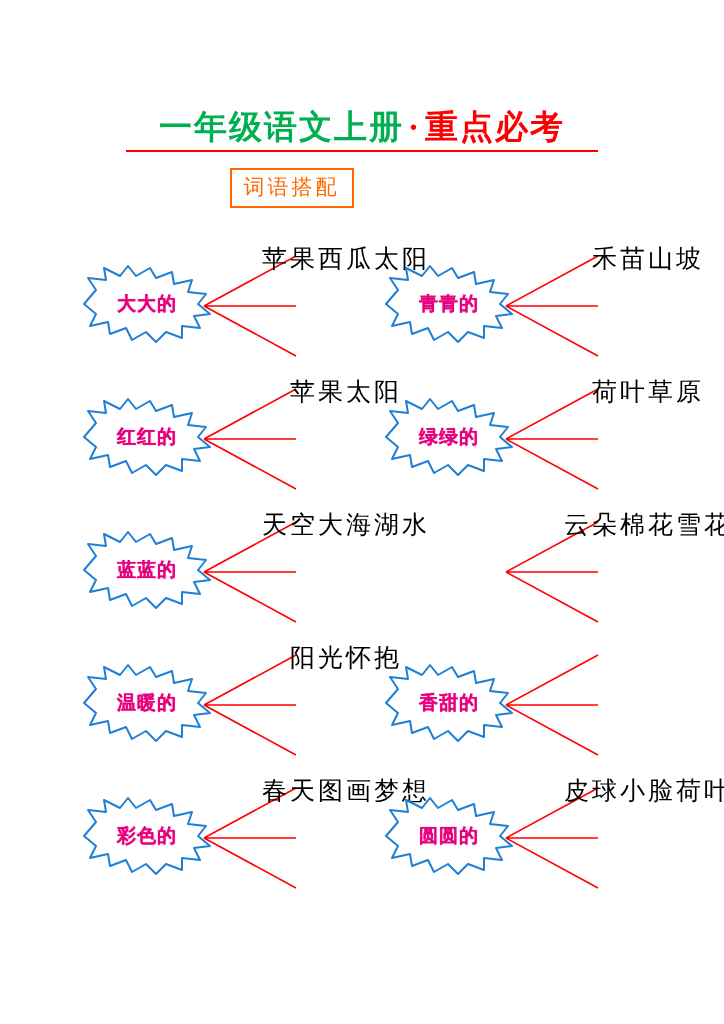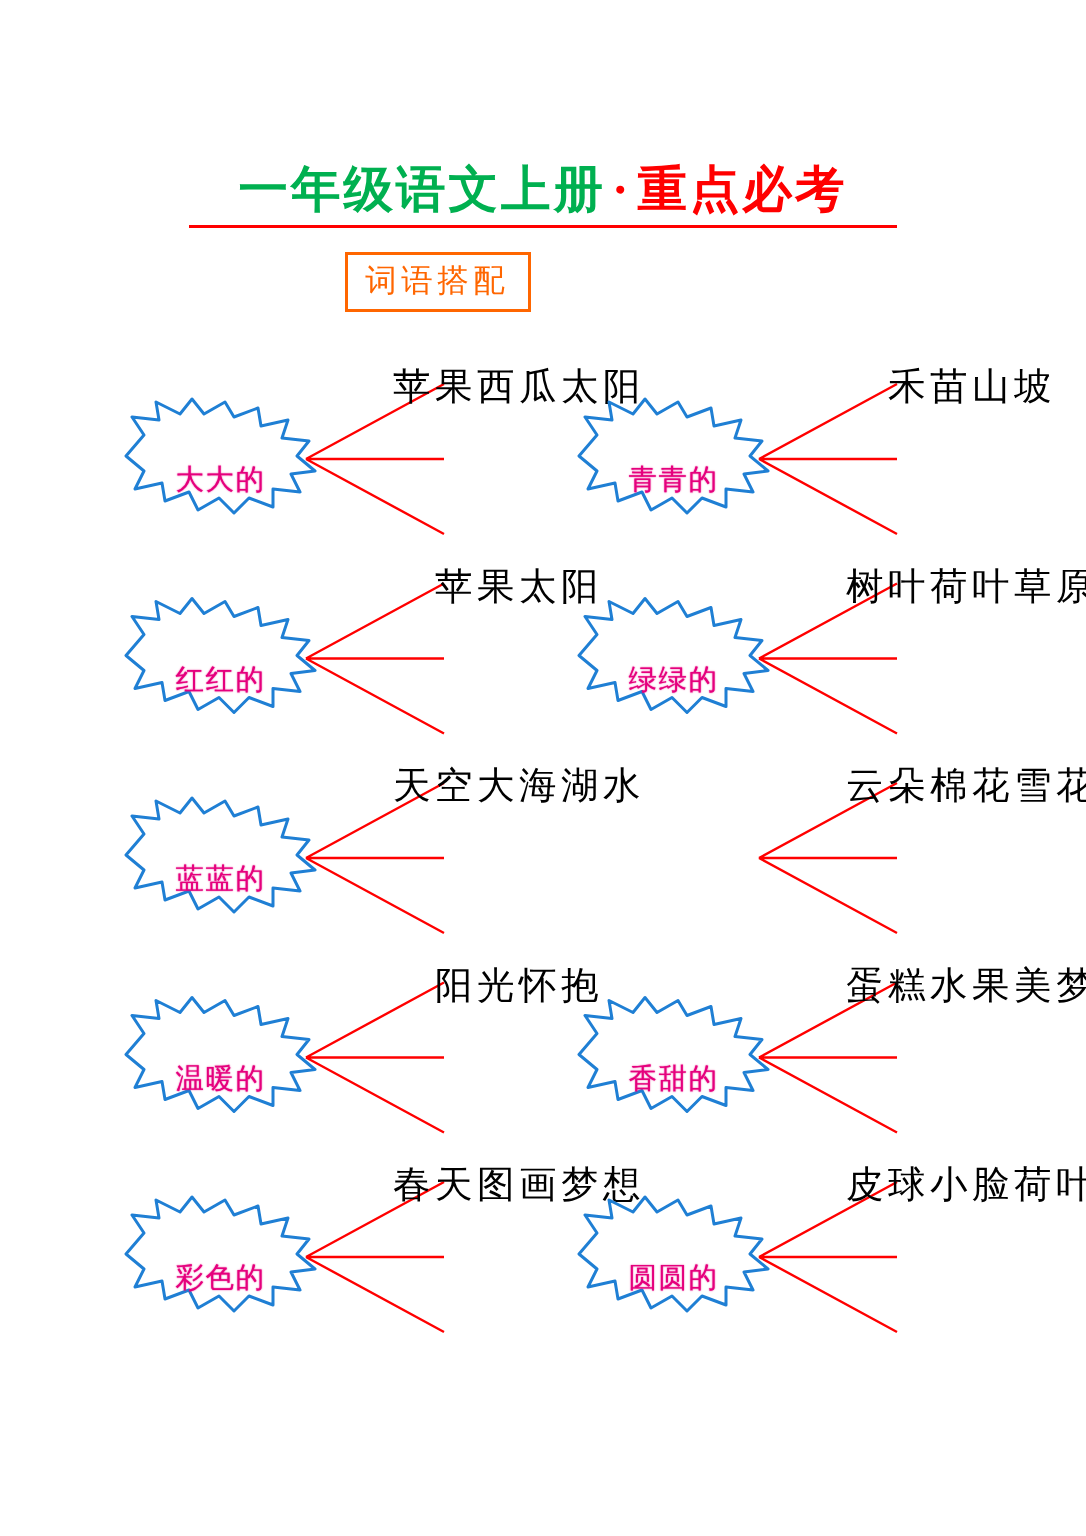--- a/index.html
+++ b/index.html
@@ -102,29 +102,29 @@
     height: 80px;
   }
   .burst svg {
     position: absolute;
     left: 0;
     top: 0;
   }
   .burst-label {
     position: absolute;
     left: 0;
-    top: 16px;
+    top: 0;
     width: 138px;
     height: 80px;
     display: flex;
     align-items: center;
     justify-content: center;
     color: #e5007d;
     font-size: 19px;
-    font-weight: normal;
+    font-weight: bold;
     letter-spacing: 1px;
     white-space: nowrap;
     text-shadow: 0 0 1px #e5007d;
   }
 
   
   .lines {
     position: absolute;
     left: 140px;
     top: 6px;
@@ -225,21 +225,20 @@
         <div class="burst">
           <svg width="138" height="80" viewBox="0 0 138 80">
             <polygon points="6,40 18,26 10,14 28,16 26,4 42,12 50,2 58,12 72,4 78,14 94,8 96,20 114,16 110,28 128,30 120,40 132,50 116,52 122,64 104,62 104,74 88,68 78,78 68,68 54,76 48,64 32,70 30,58 12,62 18,50" fill="none" stroke="#1f7fd4" stroke-width="2" stroke-linejoin="round"></polygon>
           </svg>
           <div class="burst-label">绿绿的</div>
         </div>
         <svg class="lines" viewBox="0 0 110 122">
           <path d="M4,62 L96,12 M4,62 L96,62 M4,62 L96,112" fill="none" stroke="#ff0000" stroke-width="1.6"></path>
         </svg>
         <div class="words">
-          <div class="word">树叶</div>
           <div class="word">荷叶</div>
           <div class="word">草原</div>
         </div>
       </div>
     </div>
 
     <div class="row">
       <div class="cell left">
         <div class="burst">
           <svg width="138" height="80" viewBox="0 0 138 80">
@@ -287,25 +286,20 @@
       <div class="cell right">
         <div class="burst">
           <svg width="138" height="80" viewBox="0 0 138 80">
             <polygon points="6,40 18,26 10,14 28,16 26,4 42,12 50,2 58,12 72,4 78,14 94,8 96,20 114,16 110,28 128,30 120,40 132,50 116,52 122,64 104,62 104,74 88,68 78,78 68,68 54,76 48,64 32,70 30,58 12,62 18,50" fill="none" stroke="#1f7fd4" stroke-width="2" stroke-linejoin="round"></polygon>
           </svg>
           <div class="burst-label">香甜的</div>
         </div>
         <svg class="lines" viewBox="0 0 110 122">
           <path d="M4,62 L96,12 M4,62 L96,62 M4,62 L96,112" fill="none" stroke="#ff0000" stroke-width="1.6"></path>
         </svg>
-        <div class="words">
-          <div class="word">蛋糕</div>
-          <div class="word">水果</div>
-          <div class="word">美梦</div>
-        </div>
       </div>
     </div>
 
     <div class="row">
       <div class="cell left">
         <div class="burst">
           <svg width="138" height="80" viewBox="0 0 138 80">
             <polygon points="6,40 18,26 10,14 28,16 26,4 42,12 50,2 58,12 72,4 78,14 94,8 96,20 114,16 110,28 128,30 120,40 132,50 116,52 122,64 104,62 104,74 88,68 78,78 68,68 54,76 48,64 32,70 30,58 12,62 18,50" fill="none" stroke="#1f7fd4" stroke-width="2" stroke-linejoin="round"></polygon>
           </svg>
           <div class="burst-label">彩色的</div>

